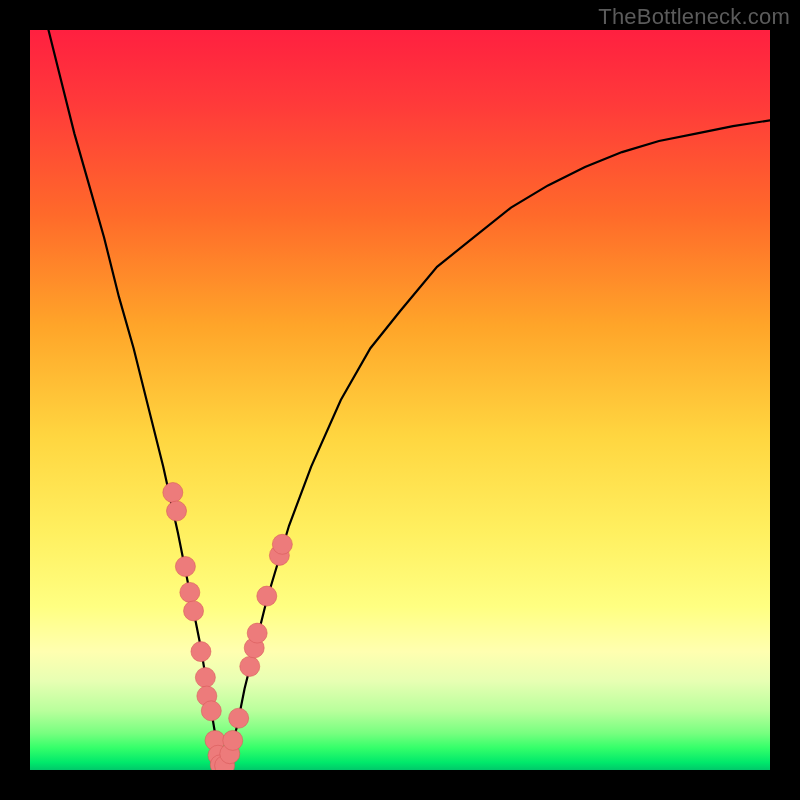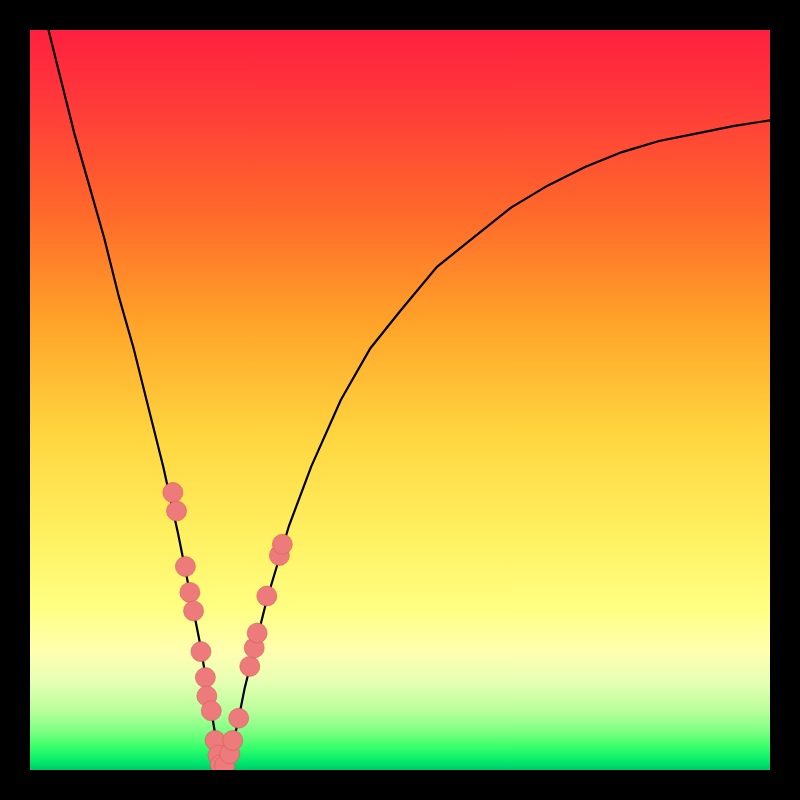--- a/index.html
+++ b/index.html
@@ -58,20 +58,21 @@
     color: #5b5b5b;
     font-size: 22px;
     letter-spacing: 0.2px;
     user-select: none;
   }
 </style>
 </head>
 <body>
 
 <div class="frame">
+  <div class="watermark">TheBottleneck.com</div>
   <div class="plot">
     <svg class="curve" viewBox="0 0 740 740" preserveAspectRatio="none">
       <path id="curve-path" fill="none" stroke="#000000" stroke-width="2.2" stroke-linecap="round" d="M0.00 -74.00 L14.80 -14.80 L29.60 44.40 L44.40 103.60 L59.20 155.40 L74.00 207.20 L88.80 266.40 L103.60 318.20 L118.40 377.40 L133.20 436.60 L148.00 503.20 L155.40 540.20 L162.80 577.20 L170.20 614.20 L177.60 658.60 L185.00 703.00 L188.70 725.20 L192.40 736.30 L199.80 725.20 L207.20 695.60 L214.60 658.60 L222.00 629.00 L236.80 569.80 L259.00 495.80 L281.20 436.60 L310.80 370.00 L340.40 318.20 L370.00 281.20 L407.00 236.80 L444.00 207.20 L481.00 177.60 L518.00 155.40 L555.00 136.90 L592.00 122.10 L629.00 111.00 L666.00 103.60 L703.00 96.20 L740.00 90.28"></path>
       <g id="markers">
           <circle cx="142.82" cy="462.50" r="9.99" fill="#ed7b7b" stroke="#d85a5a" stroke-width="0.6"></circle>
           <circle cx="146.52" cy="481.00" r="9.99" fill="#ed7b7b" stroke="#d85a5a" stroke-width="0.6"></circle>
           <circle cx="155.40" cy="536.50" r="9.99" fill="#ed7b7b" stroke="#d85a5a" stroke-width="0.6"></circle>
           <circle cx="159.84" cy="562.40" r="9.99" fill="#ed7b7b" stroke="#d85a5a" stroke-width="0.6"></circle>
           <circle cx="163.54" cy="580.90" r="9.99" fill="#ed7b7b" stroke="#d85a5a" stroke-width="0.6"></circle>
           <circle cx="170.94" cy="621.60" r="9.99" fill="#ed7b7b" stroke="#d85a5a" stroke-width="0.6"></circle>

